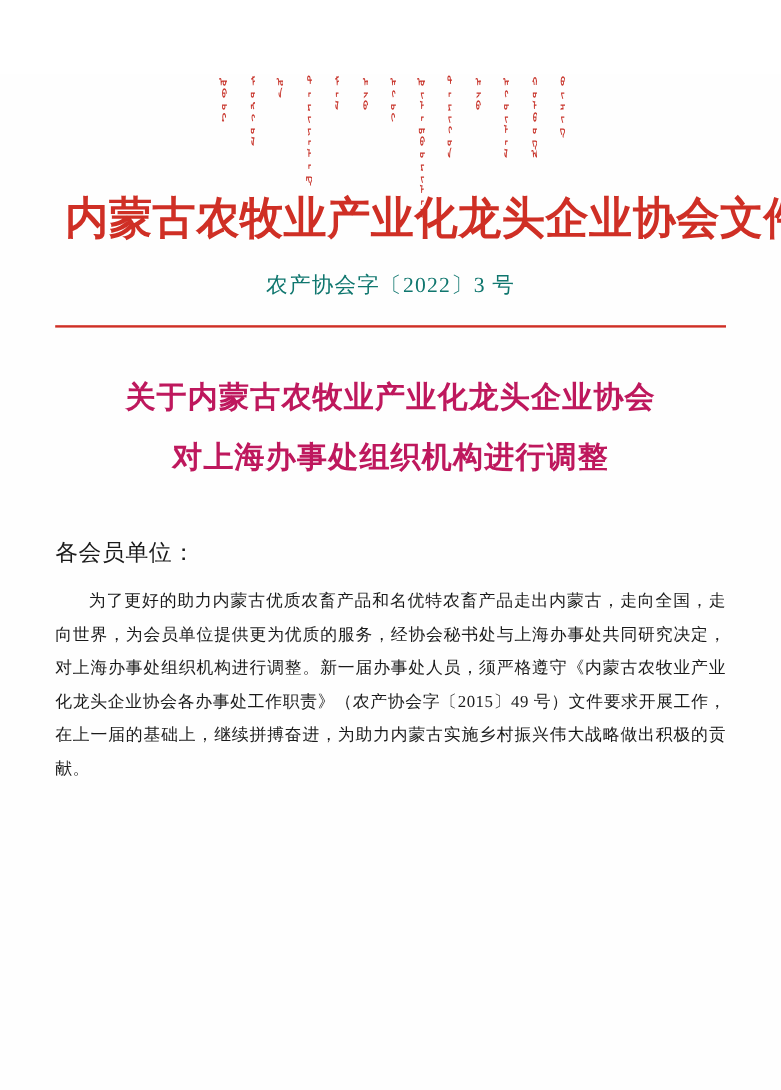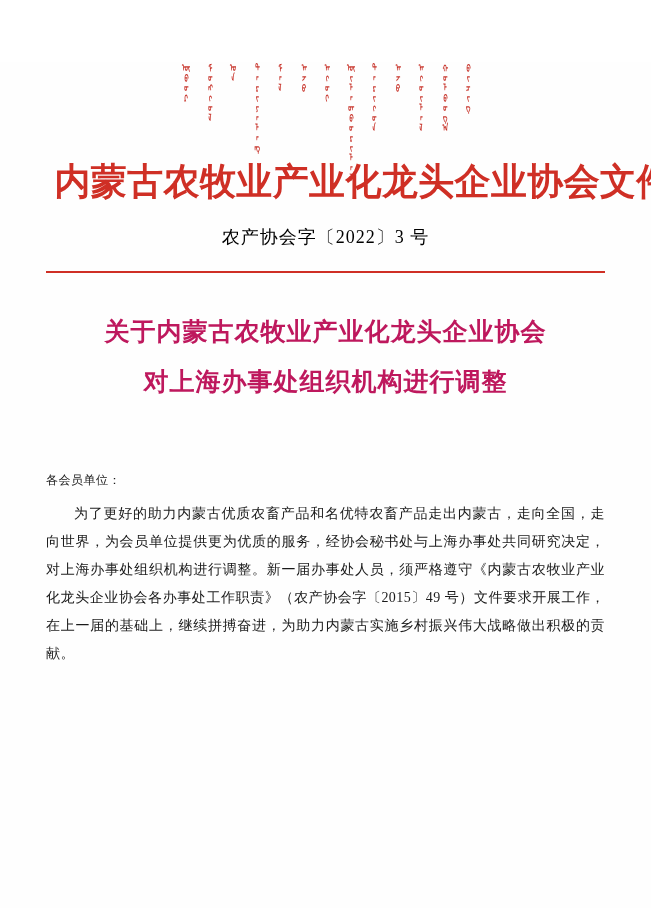--- a/index.html
+++ b/index.html
@@ -60,21 +60,21 @@
     line-height: 1.1;
     white-space: nowrap;
     transform: scaleX(0.97);
   }
 
   .doc-number {
     margin-top: 22px;
     text-align: center;
     font-size: 18px;
     font-family: "Liberation Serif", serif;
-    color: #000000;
+    color: #0f766e;
     letter-spacing: 1px;
   }
 
   .red-rule {
     margin: 22px auto 0 auto;
     width: 100%;
     height: 2.5px;
     background: #cf2f25;
   }
 
@@ -87,22 +87,22 @@
     font-size: 25px;
     line-height: 2.0;
     color: #be185d;
     letter-spacing: 1px;
   }
   .doc-subject div {
     white-space: nowrap;
   }
 
   .salutation {
-    margin-top: 64px;
-    font-size: 12px;
+    margin-top: 40px;
+    font-size: 19px;
     line-height: 1.6;
     letter-spacing: 0.5px;
   }
 
   .body-text {
     margin-top: 10px;
     font-size: 14px;
     line-height: 2.0;
     text-align: justify;
     text-justify: inter-ideograph;

